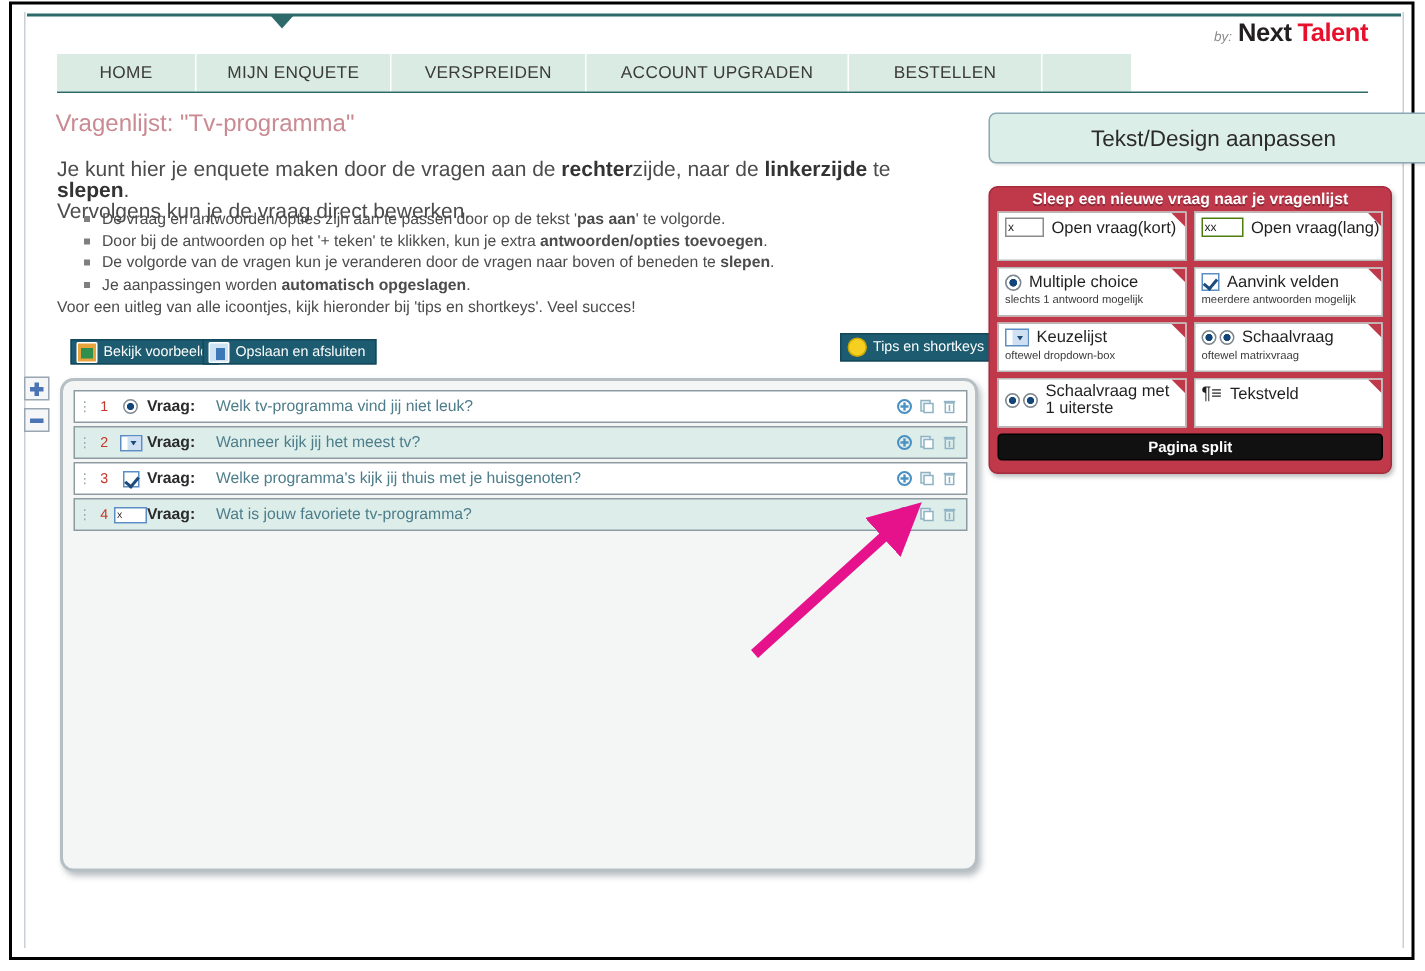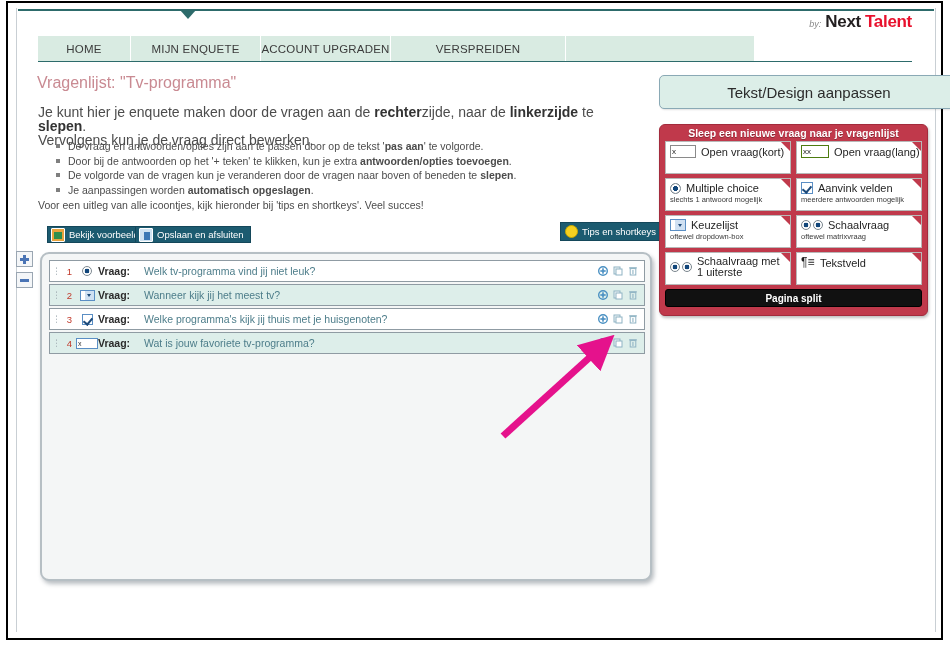--- a/index.html
+++ b/index.html
@@ -423,22 +423,23 @@
 
   <div class="brand">
     <span class="brand-by">by:</span>
     <span class="brand-next">Next</span>
     <span class="brand-talent">Talent</span>
   </div>
 
   <div class="navbar">
     <div class="nav-item">HOME</div>
     <div class="nav-item">MIJN ENQUETE</div>
+    <div class="nav-item">VERSPREIDEN</div>
     <div class="nav-item">ACCOUNT UPGRADEN</div>
-    <div class="nav-item">VERSPREIDEN</div>
+    <div class="nav-item">BESTELLEN</div>
     <div class="nav-item filler"></div>
   </div>
   <div class="nav-underline"></div>
 
   <div class="page-title">Vragenlijst: "Tv-programma"</div>
 
   <div class="intro">
     <span>Je kunt hier je enquete maken door de vragen aan de </span><b>rechter</b><span>zijde, naar de </span><b>linkerzijde</b><span> te </span><b>slepen</b><span>.</span><br>
     <span>Vervolgens kun je de vraag direct bewerken.</span>
   </div>

